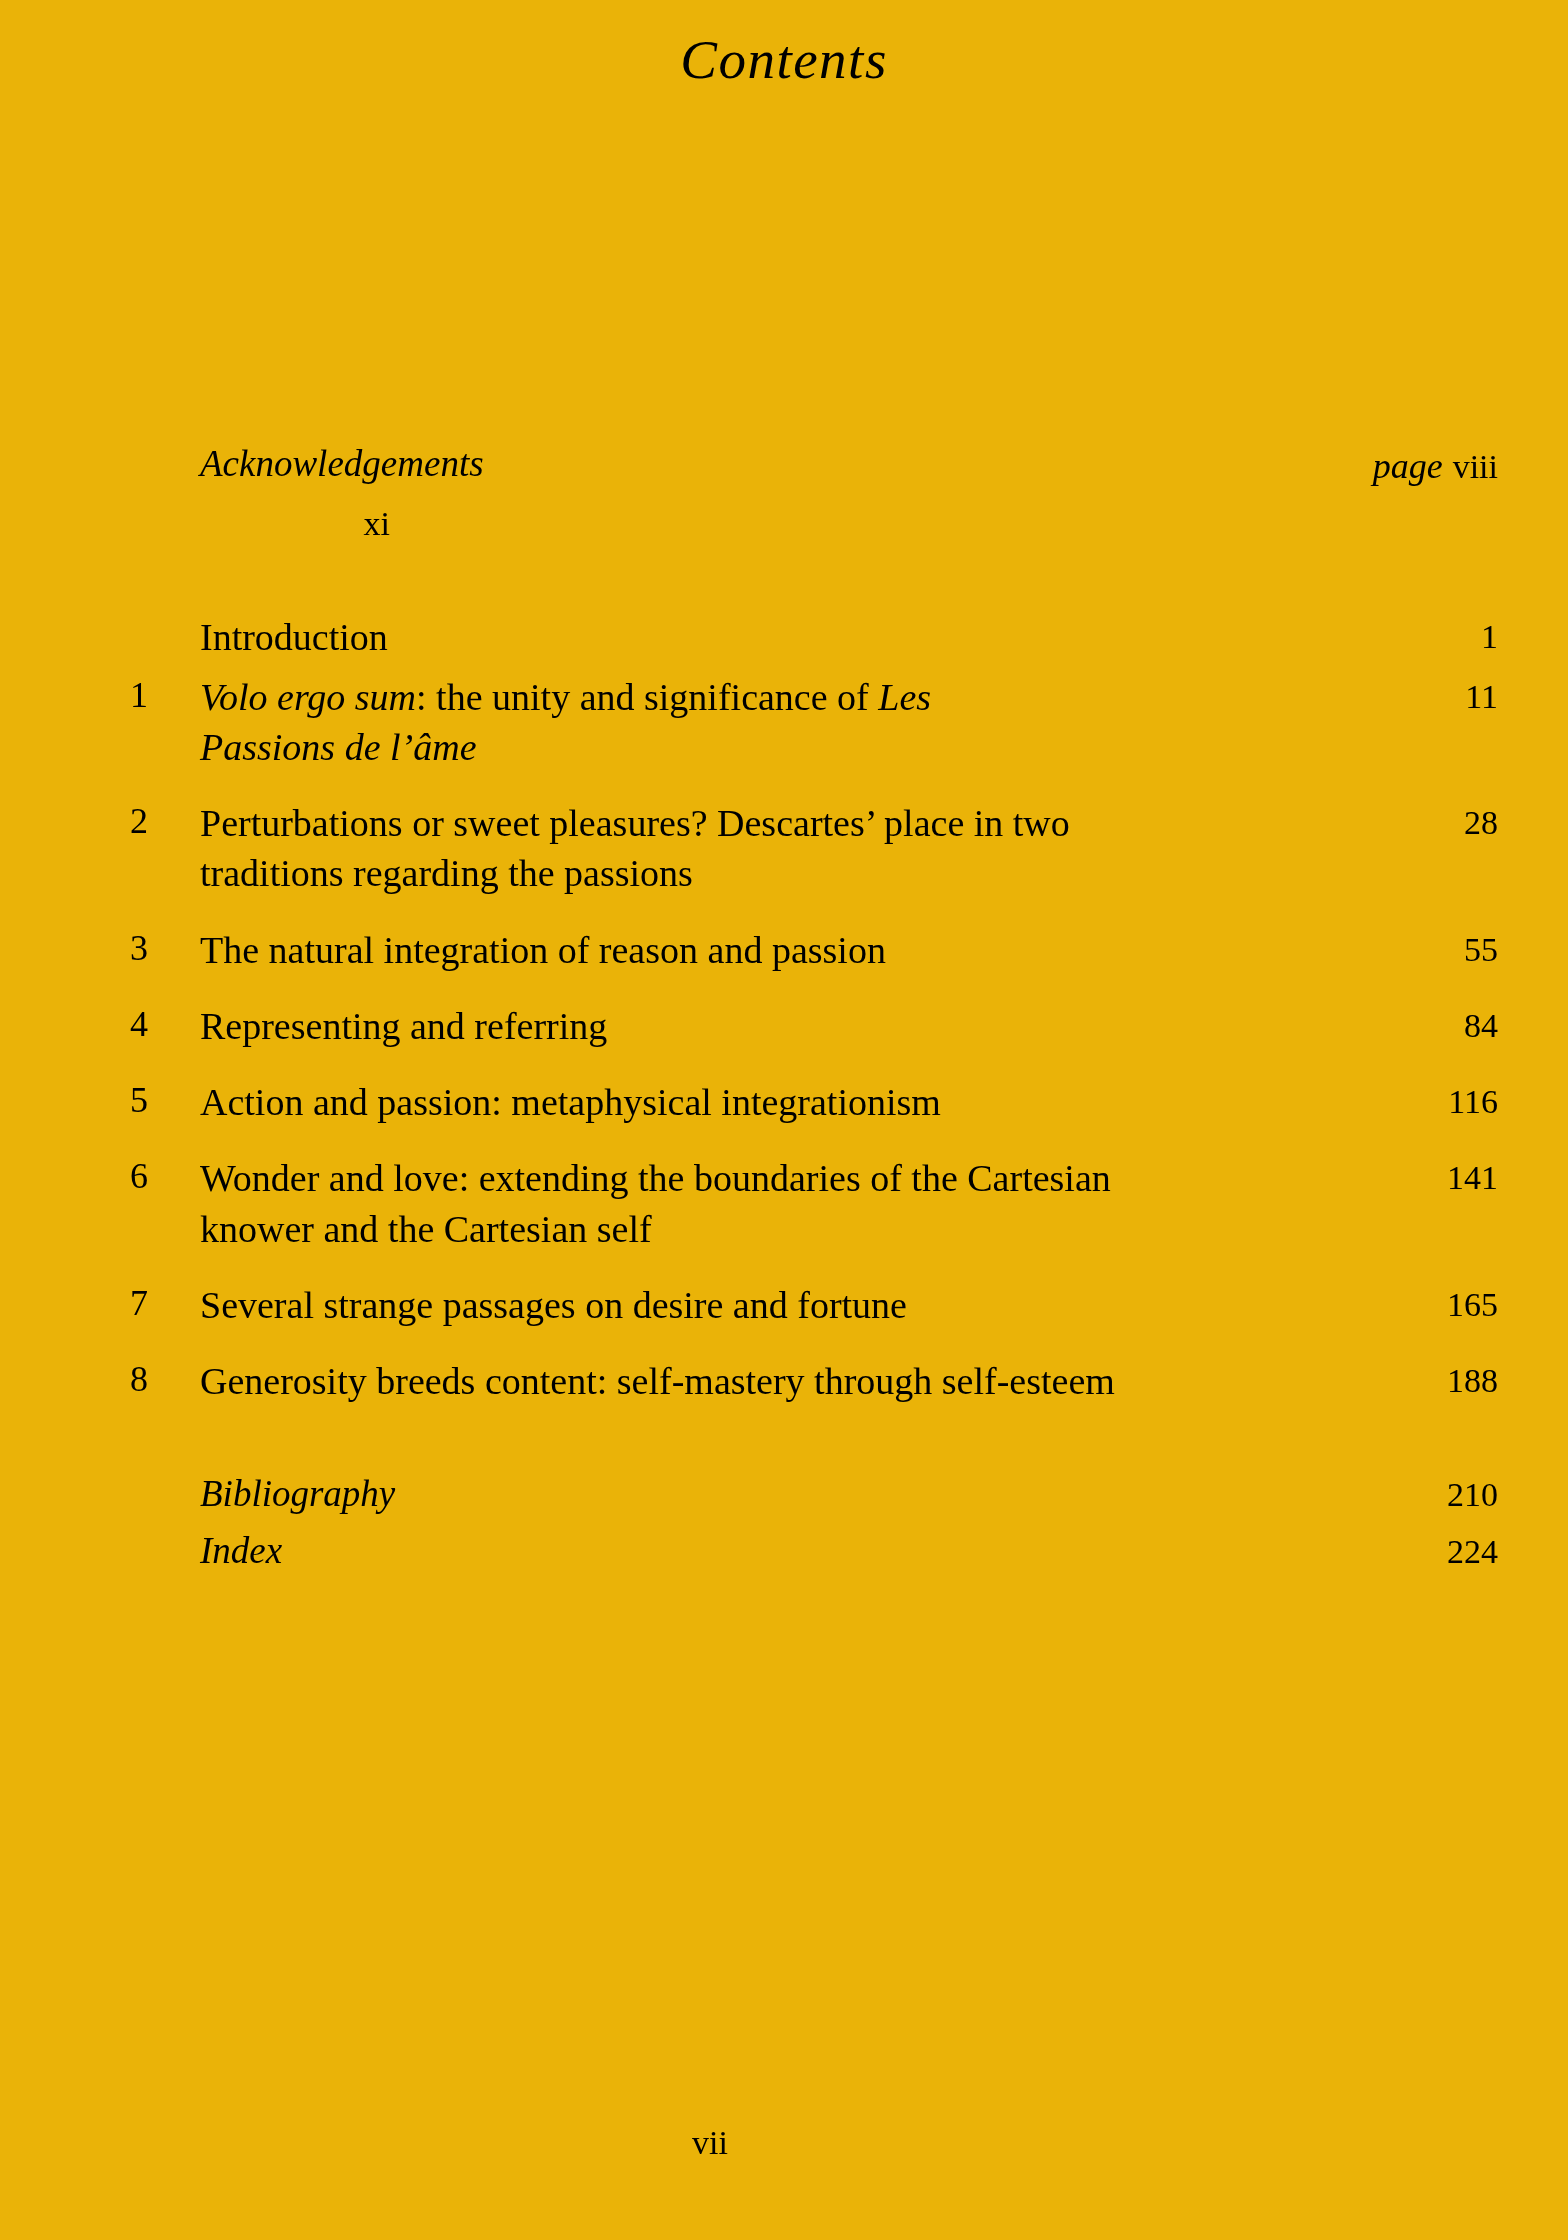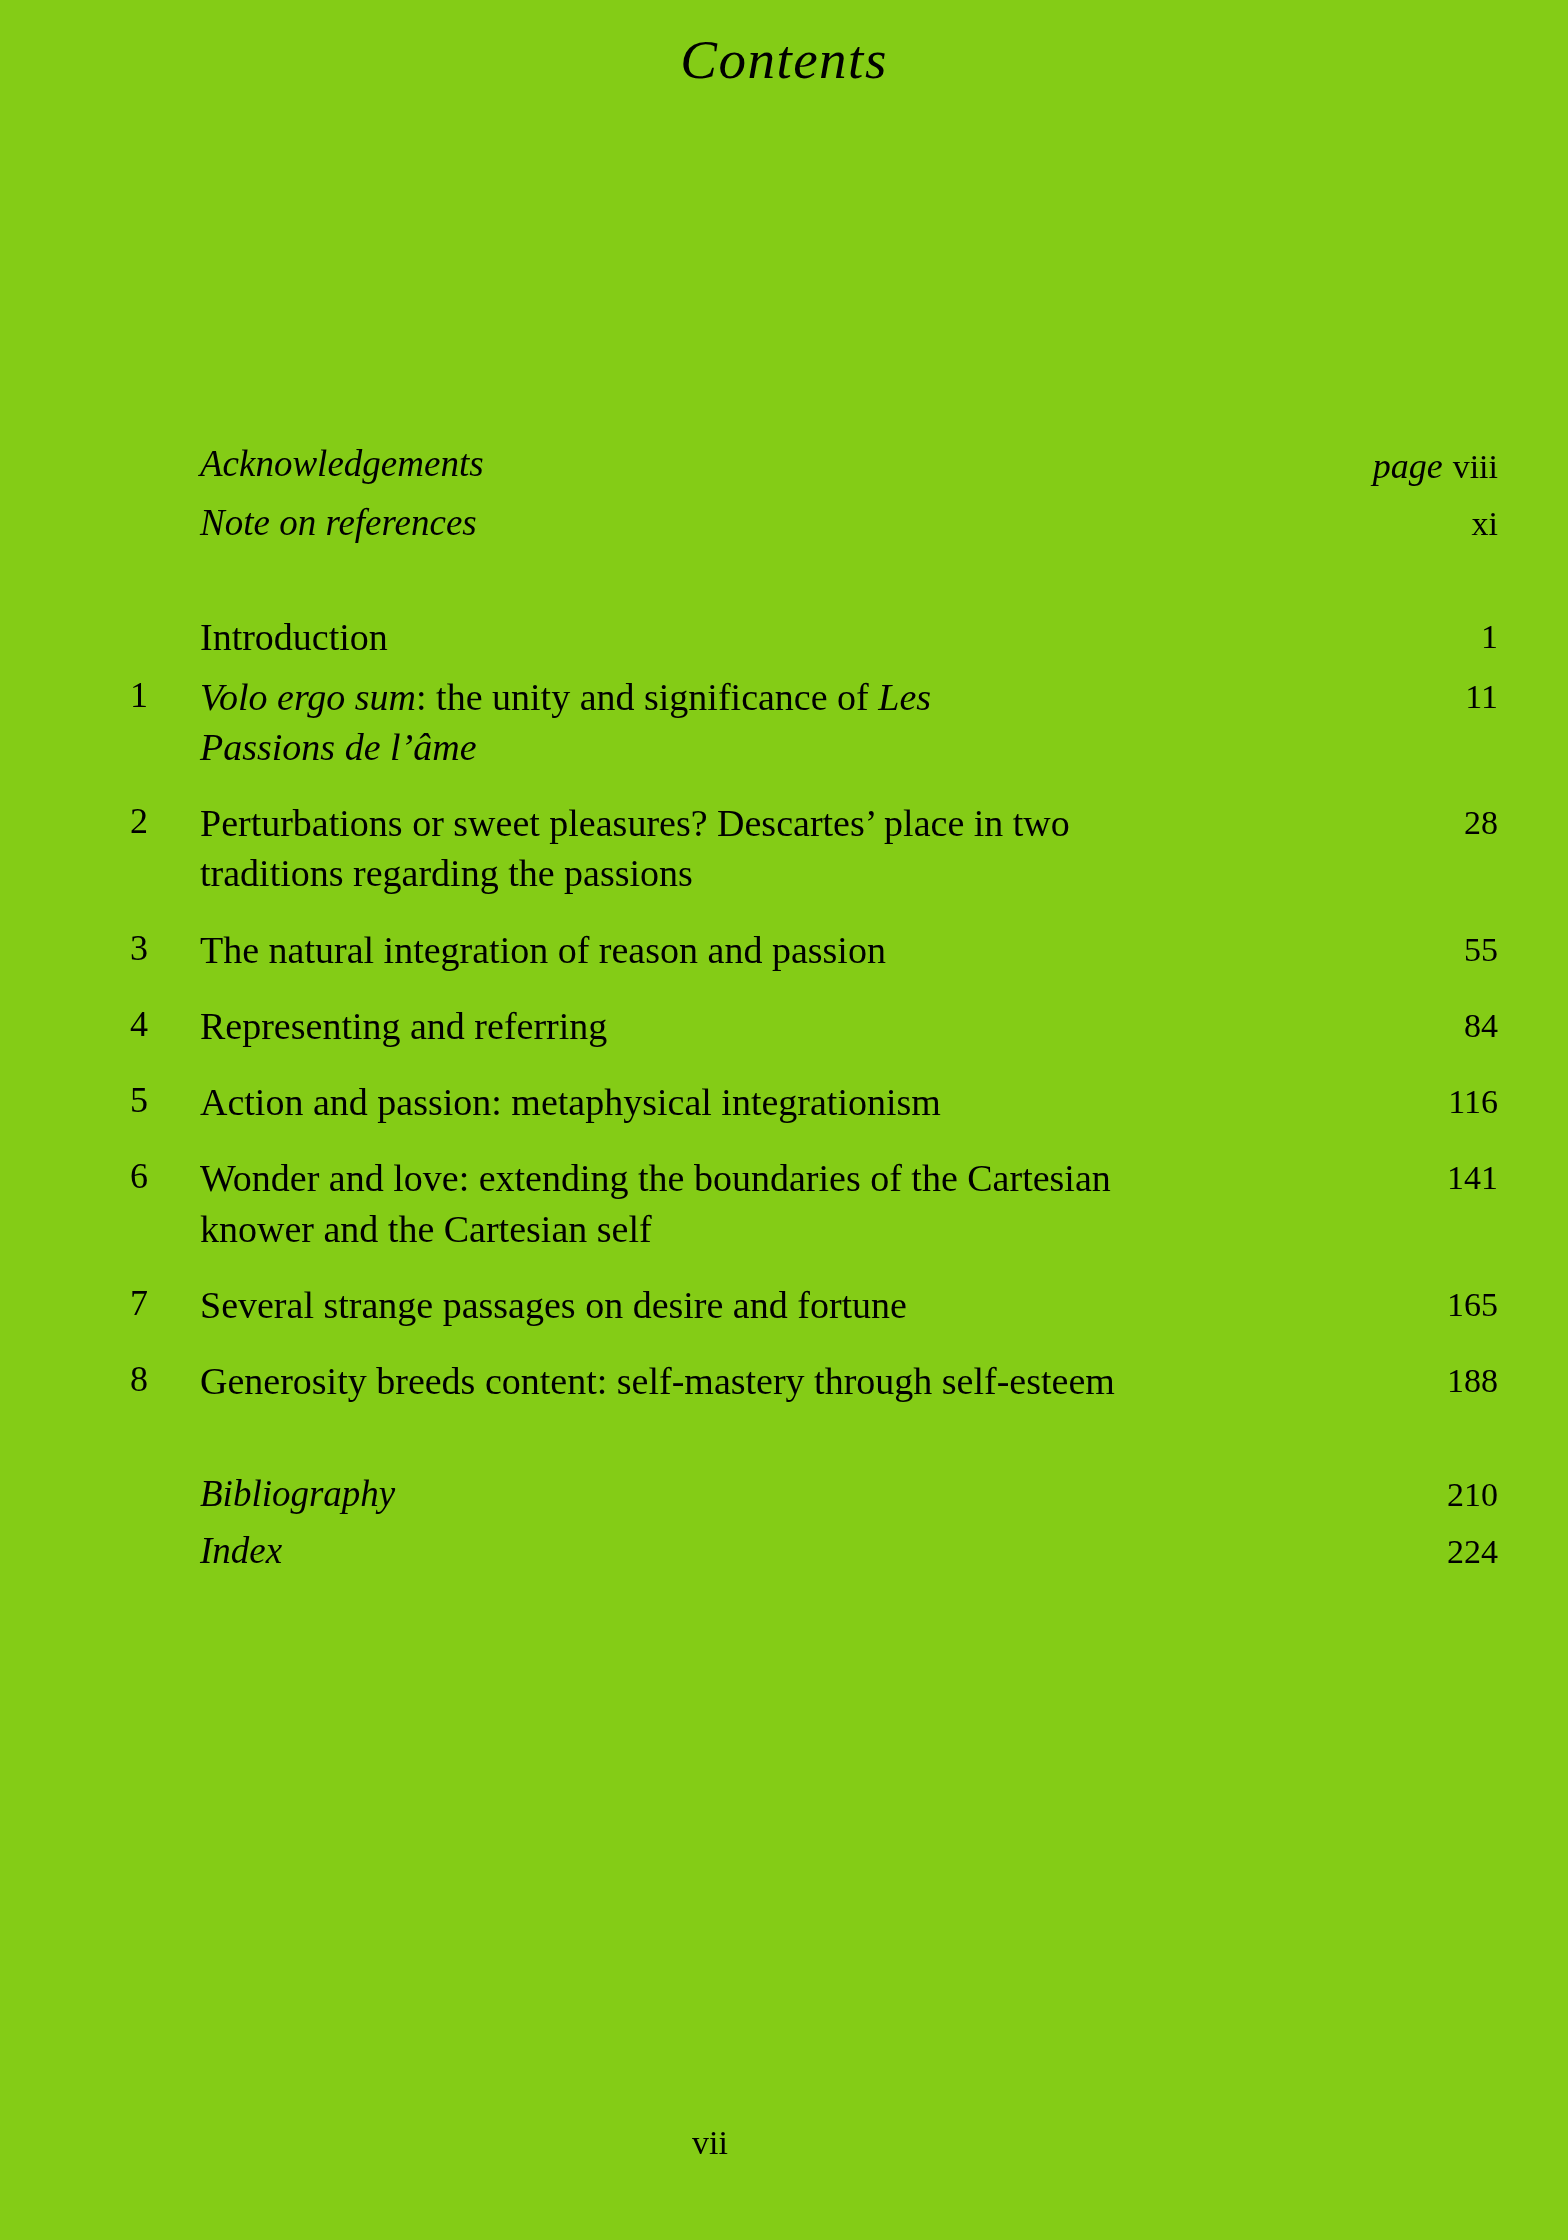--- a/index.html
+++ b/index.html
@@ -4,21 +4,21 @@
 <style>
   html, body {
     margin: 0;
     padding: 0;
     background: #ffffff;
   }
   .page {
     position: relative;
     width: 1568px;
     height: 2240px;
-    background: #84cc16;
+    background: #eab308;
     margin: 0 auto;
     font-family: "Liberation Serif", "DejaVu Serif", serif;
     color: #000000;
     overflow: hidden;
   }
 
   
   .contents-title {
     position: absolute;
     top: 28px;
@@ -122,21 +122,20 @@
     <div class="row matter matter-row">
       <div class="num blank"></div>
       <div class="title-cell ital">Acknowledgements</div>
       <div class="pg">
         <span class="pgword">page</span><span>viii</span>
       </div>
     </div>
 
     <div class="row matter matter-row">
       <div class="num blank"></div>
-      <div class="title-cell ital">Note on references</div>
       <div class="pg">
         <span>xi</span>
       </div>
     </div>
 
     <div class="gap-after-matter"></div>
 
     <div class="row matter intro-row">
       <div class="num blank"></div>
       <div class="title-cell">Introduction</div>

